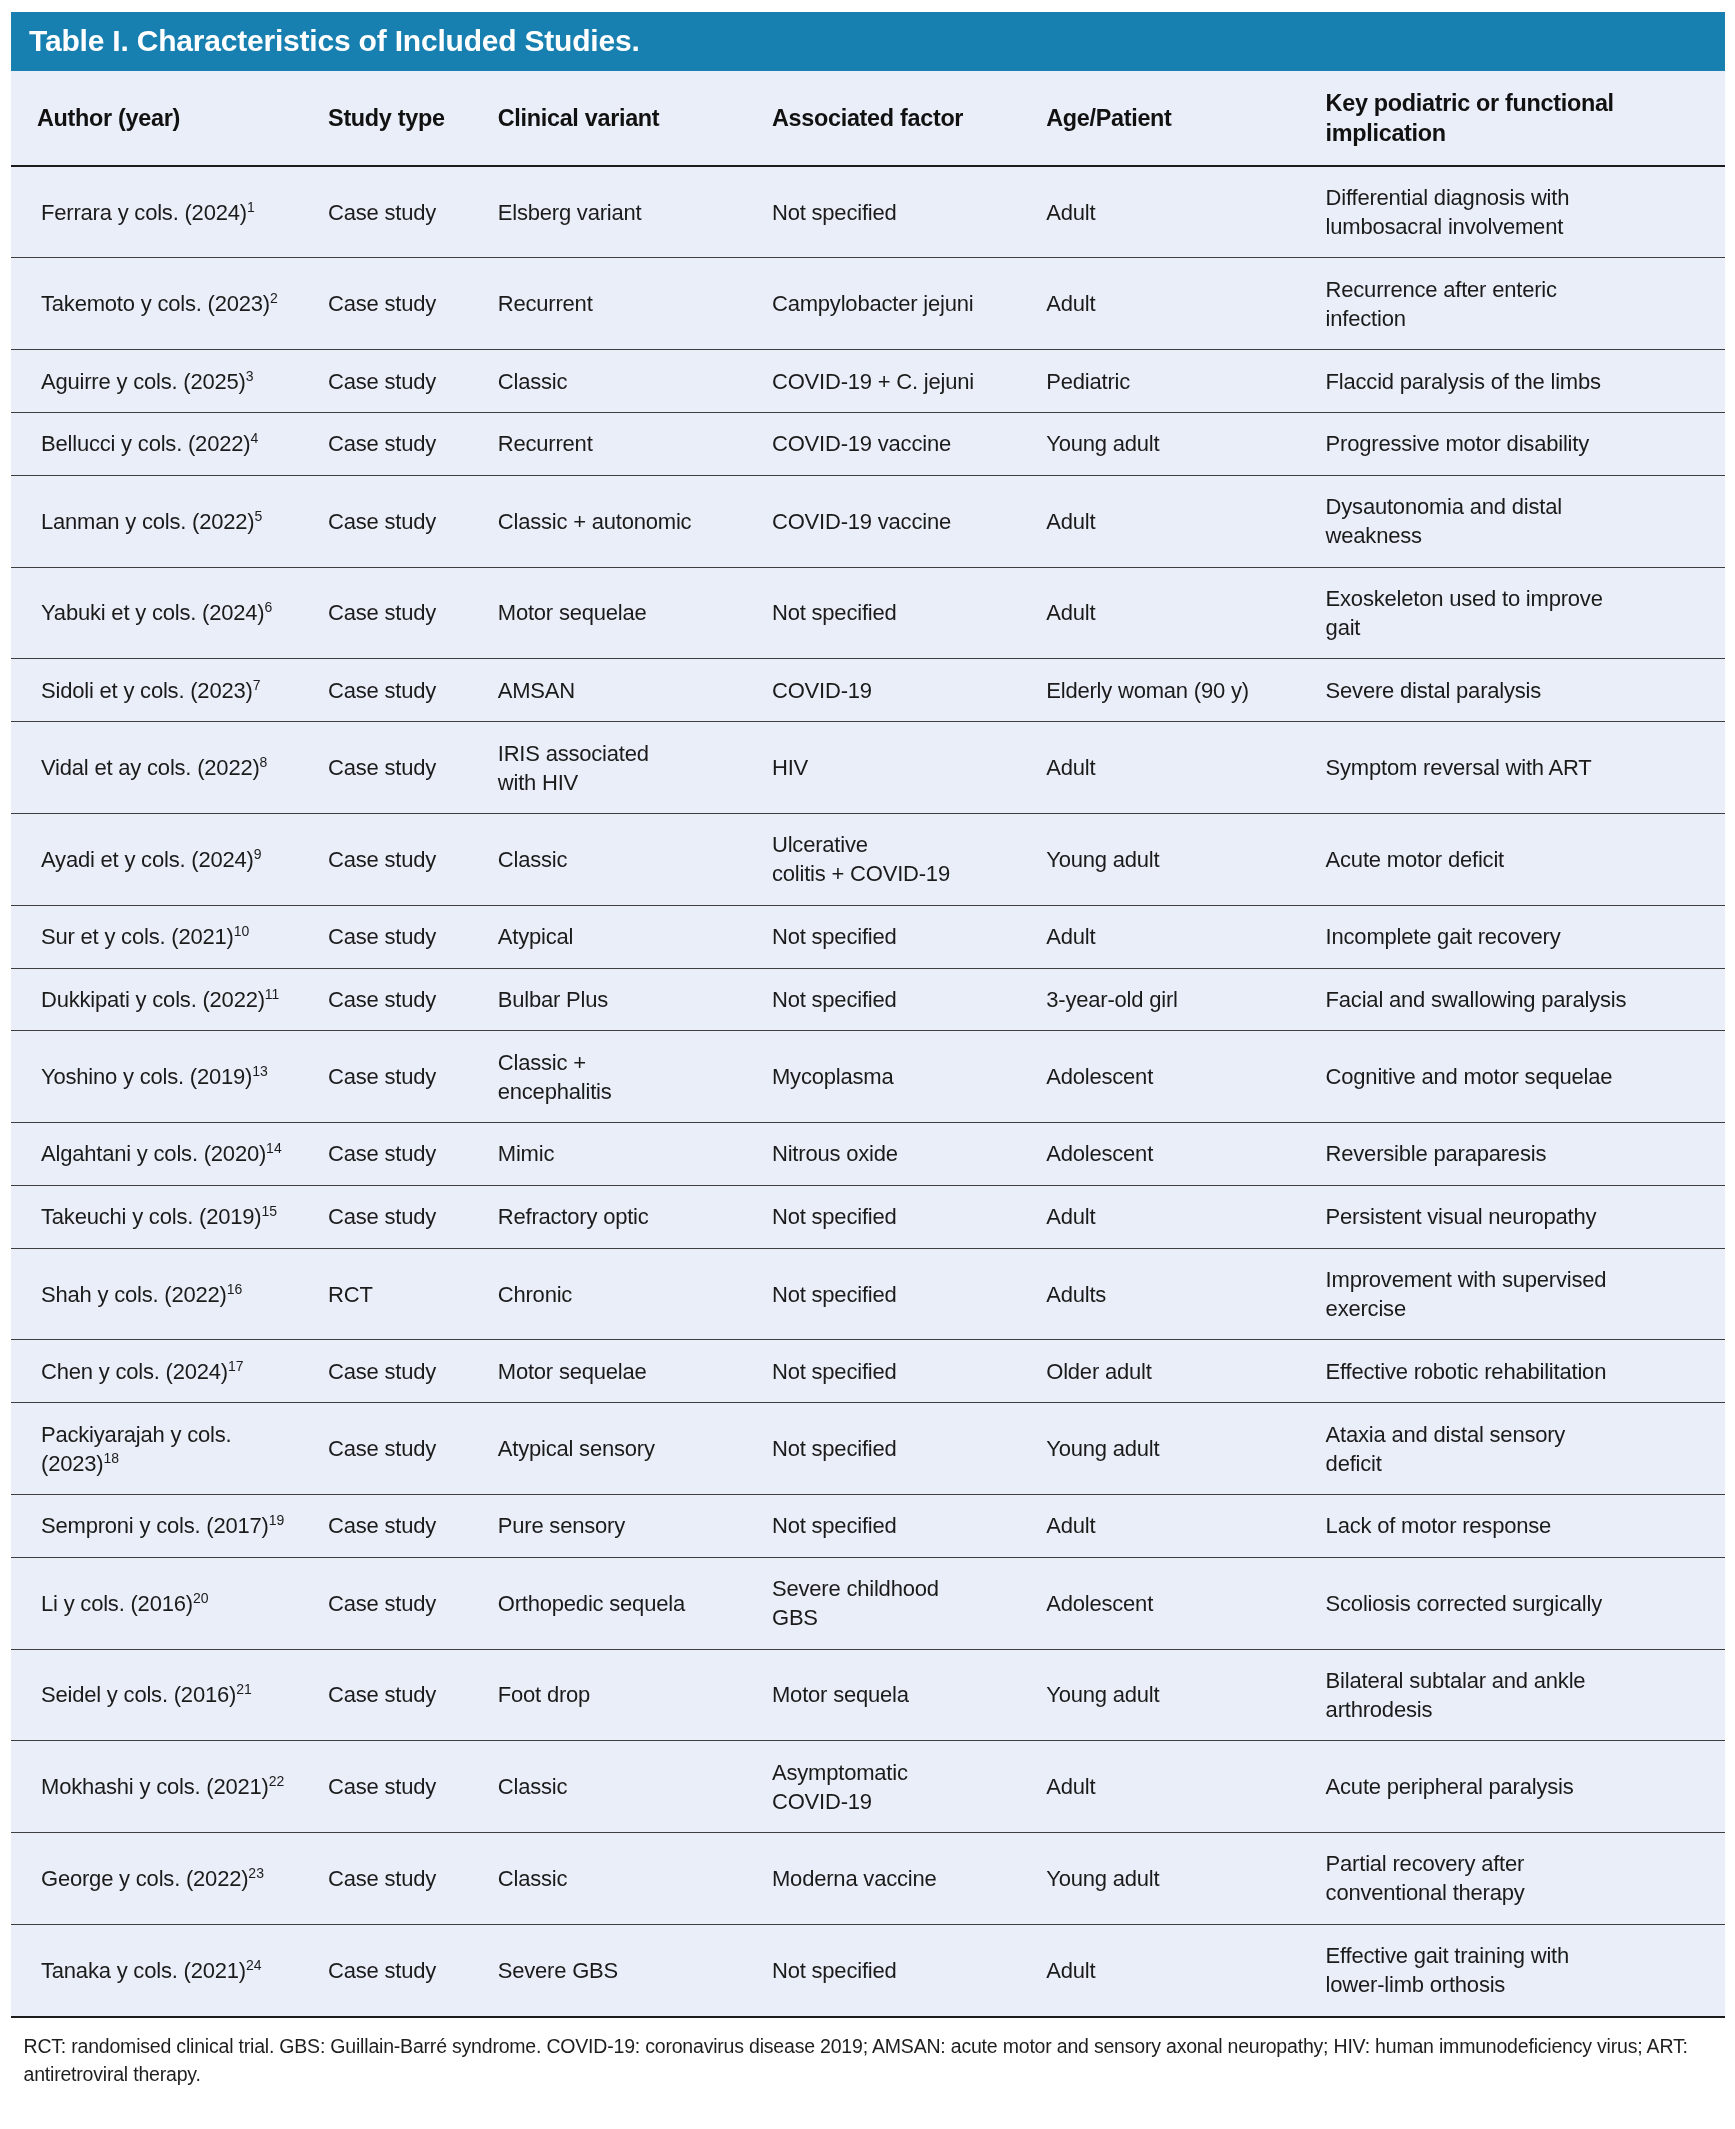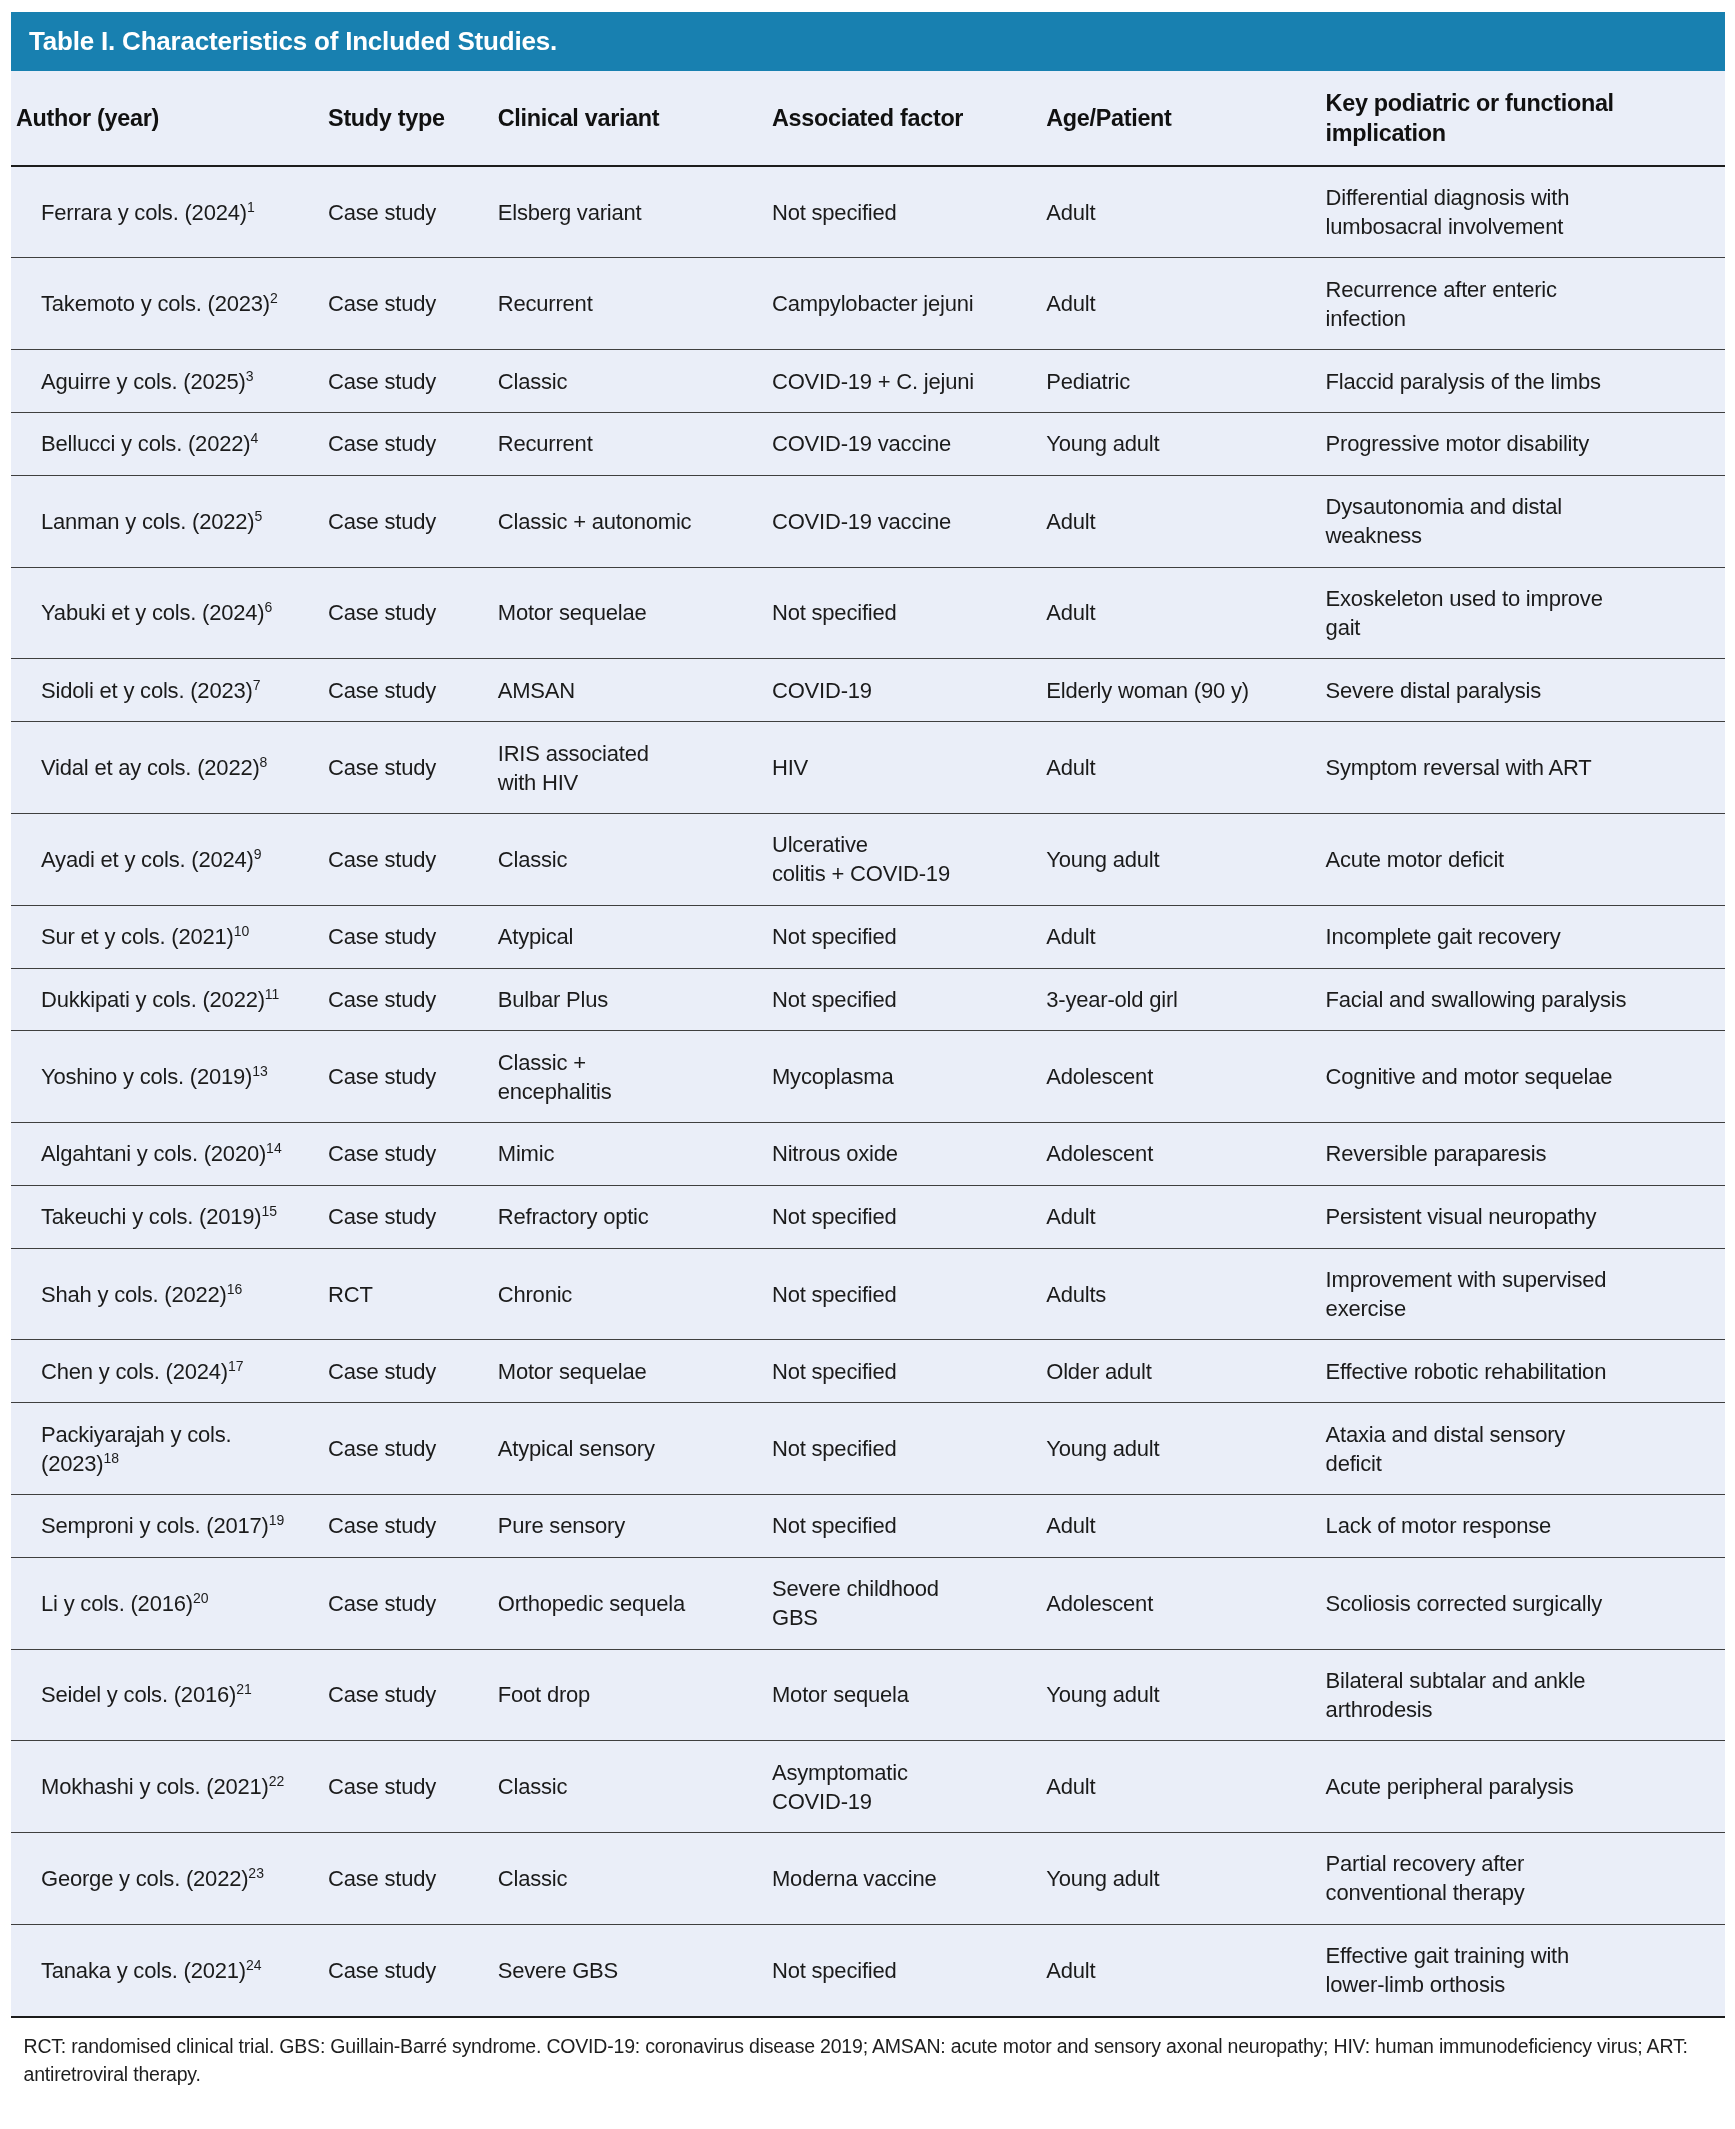--- a/index.html
+++ b/index.html
@@ -12,21 +12,21 @@
   }
   .page { padding: 11.7px 11px 0 11px; }
 
   .title-bar {
     background: #1880b0;
     color: #ffffff;
     height: 59px;
     display: flex;
     align-items: center;
     padding-left: 18px;
-    font-size: 26px;
+    font-size: 30px;
     font-weight: bold;
     letter-spacing: -0.2px;
   }
 
   table.study-table {
     width: 100%;
     border-collapse: collapse;
     background: #eaeef8;
     table-layout: fixed;
   }
@@ -42,21 +42,21 @@
     vertical-align: middle;
     font-size: 23.4px;
     font-weight: bold;
     color: #111111;
     letter-spacing: -0.3px;
     line-height: 30px;
     padding: 17px 17px 17px 0;
     border-bottom: 2.3px solid #1c1c1c;
     white-space: pre-line;
   }
-  .study-table th:first-child { padding-left: 5px; }
+  .study-table th:first-child { padding-left: 26px; }
 
   .study-table td {
     vertical-align: middle;
     font-size: 22px;
     letter-spacing: -0.2px;
     line-height: 29px;
     color: #1b1b1b;
     padding: 16.4px 17px 16.4px 0;
     border-bottom: 1.2px solid #3f3f3f;
     white-space: pre-line;

